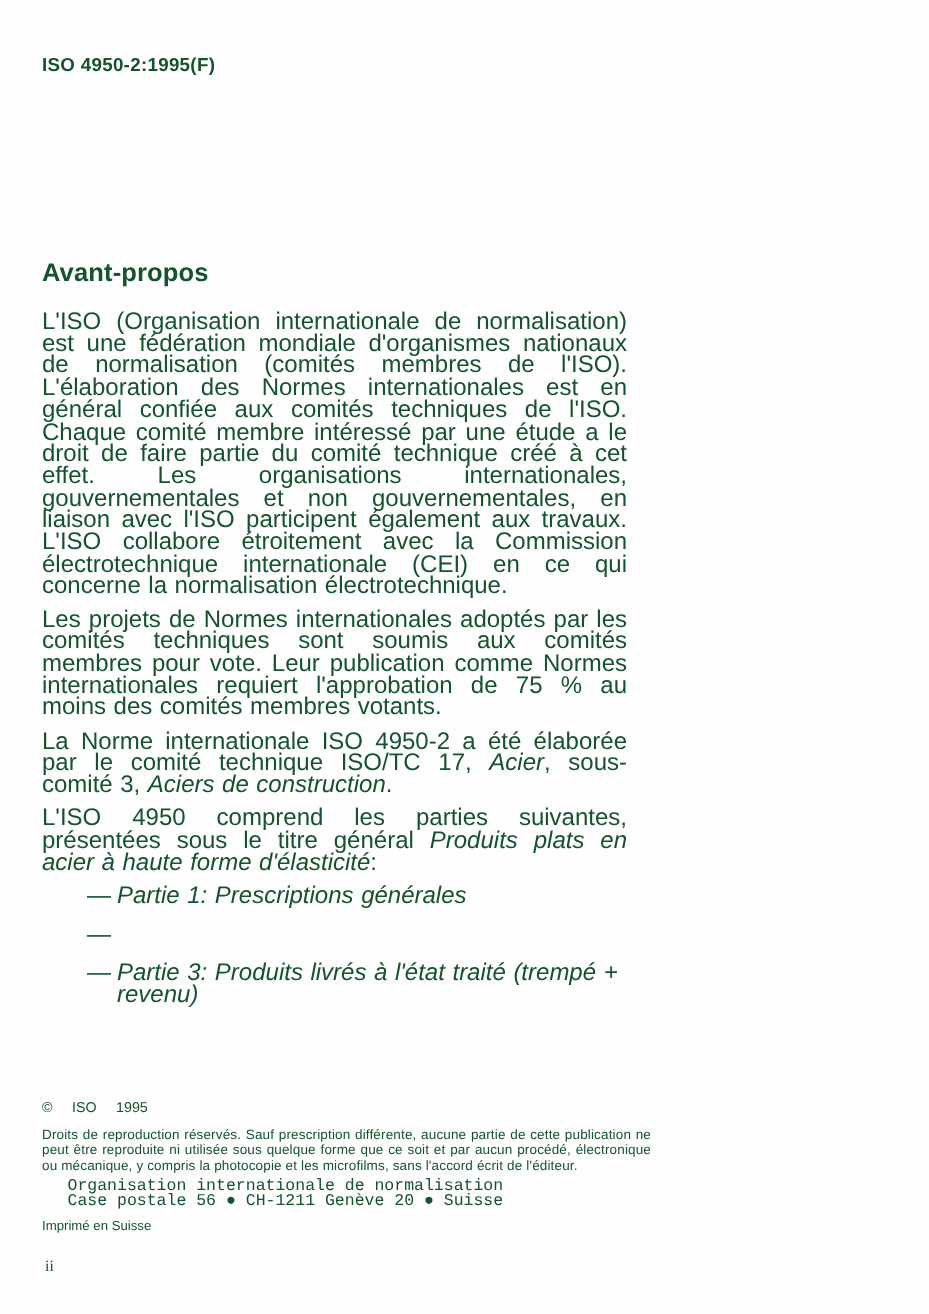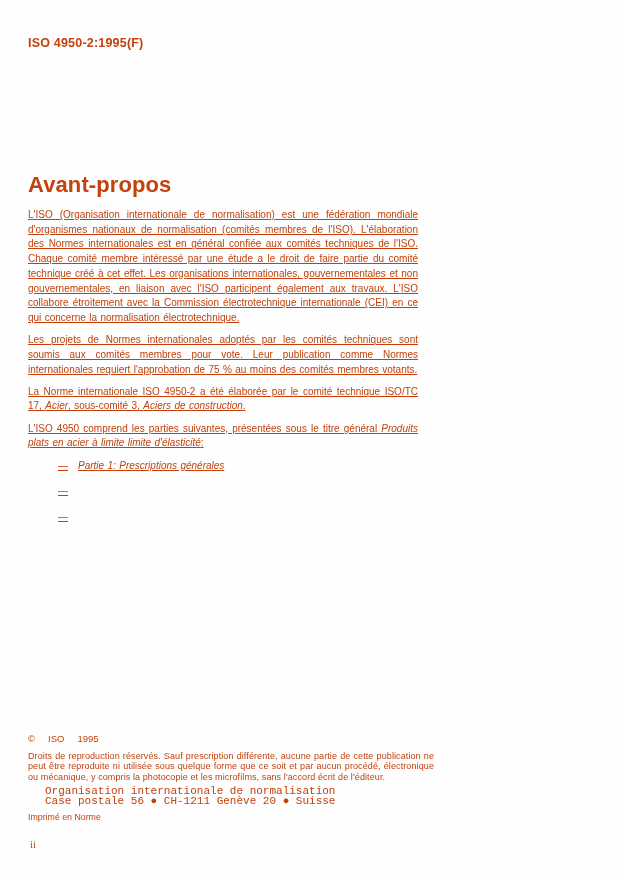--- a/index.html
+++ b/index.html
@@ -5,51 +5,50 @@
   html, body {
     margin: 0;
     padding: 0;
     background: #e9e9e9;
   }
   .page {
     position: relative;
     width: 619px;
     height: 876px;
     background: #fefefe;
-    color: #c2410c;
+    color: #14532d;
     font-family: "Liberation Sans", sans-serif;
     overflow: hidden;
   }
   .doc-ref {
     position: absolute;
     left: 28px;
     top: 36px;
     font-size: 12.5px;
     font-weight: bold;
     letter-spacing: 0.2px;
   }
   .section-title {
     position: absolute;
     left: 28px;
     top: 172px;
     margin: 0;
-    font-size: 22px;
+    font-size: 17px;
     font-weight: bold;
     letter-spacing: 0.1px;
   }
   .body-block {
     position: absolute;
     left: 28px;
     top: 208px;
     width: 390px;
-    font-size: 10px;
+    font-size: 16px;
     line-height: 14.7px;
     text-align: justify;
     word-spacing: 0.6px;
-    text-decoration: underline;
   }
   .body-block p.para {
     margin: 0 0 7.5px 0;
   }
   .parts-list {
     margin: 3px 0 8px 0;
   }
   .part-item {
     display: flex;
     margin-bottom: 11px;
@@ -116,35 +115,36 @@
 
   <div class="body-block">
 
     <p class="para"><span>L'ISO (Organisation internationale de normalisation) est une fédération mondiale d'organismes nationaux de normalisation (comités membres de l'ISO). L'élaboration des Normes internationales est en général confiée aux comités techniques de l'ISO. Chaque comité membre intéressé par une étude a le droit de faire partie du comité technique créé à cet effet. Les organisations internationales, gouvernementales et non gouvernementales, en liaison avec l'ISO participent également aux travaux. L'ISO collabore étroitement avec la Commission électrotechnique internationale (CEI) en ce qui concerne la normalisation électrotechnique.</span></p>
 
     <p class="para"><span>Les projets de Normes internationales adoptés par les comités techniques sont soumis aux comités membres pour vote. Leur publication comme Normes internationales requiert l'approbation de 75 % au moins des comités membres votants.</span></p>
 
     <p class="para"><span>La Norme internationale ISO 4950-2 a été élaborée par le comité technique ISO/TC 17, </span><i>Acier</i><span>, sous-comité 3, </span><i>Aciers de construction</i><span>.</span></p>
 
 
-    <p class="para"><span>L'ISO 4950 comprend les parties suivantes, présentées sous le titre général </span><i>Produits plats en acier à limite limite d'élasticité</i><span>:</span></p>
+    <p class="para"><span>L'ISO 4950 comprend les parties suivantes, présentées sous le titre général </span><i>Produits plats en acier à haute forme d'élasticité</i><span>:</span></p>
 
     <div class="parts-list">
 
       <div class="part-item">
         <span class="part-dash">—</span>
         <span class="part-text"><i>Partie 1: Prescriptions générales</i></span>
       </div>
 
       <div class="part-item">
         <span class="part-dash">—</span>
       </div>
 
       <div class="part-item">
         <span class="part-dash">—</span>
+        <span class="part-text"><i>Partie 3: Produits livrés à l'état traité (trempé + revenu)</i></span>
       </div>
 
     </div>
 
 
   </div>
 
   <div class="footer">
 
     <div class="copyright-line">
@@ -153,19 +153,19 @@
       <span>1995</span>
     </div>
 
     <p class="rights">Droits de reproduction réservés. Sauf prescription différente, aucune partie de cette publication ne peut être reproduite ni utilisée sous quelque forme que ce soit et par aucun procédé, électronique ou mécanique, y compris la photocopie et les microfilms, sans l'accord écrit de l'éditeur.</p>
 
     <div class="org-block">
       <div>Organisation internationale de normalisation</div>
       <div>Case postale 56 ● CH-1211 Genève 20 ● Suisse</div>
     </div>
 
-    <div class="printed">Imprimé en Norme</div>
+    <div class="printed">Imprimé en Suisse</div>
 
   </div>
 
   <div class="page-num">ii</div>
 
 </div>
 
 </body></html>

